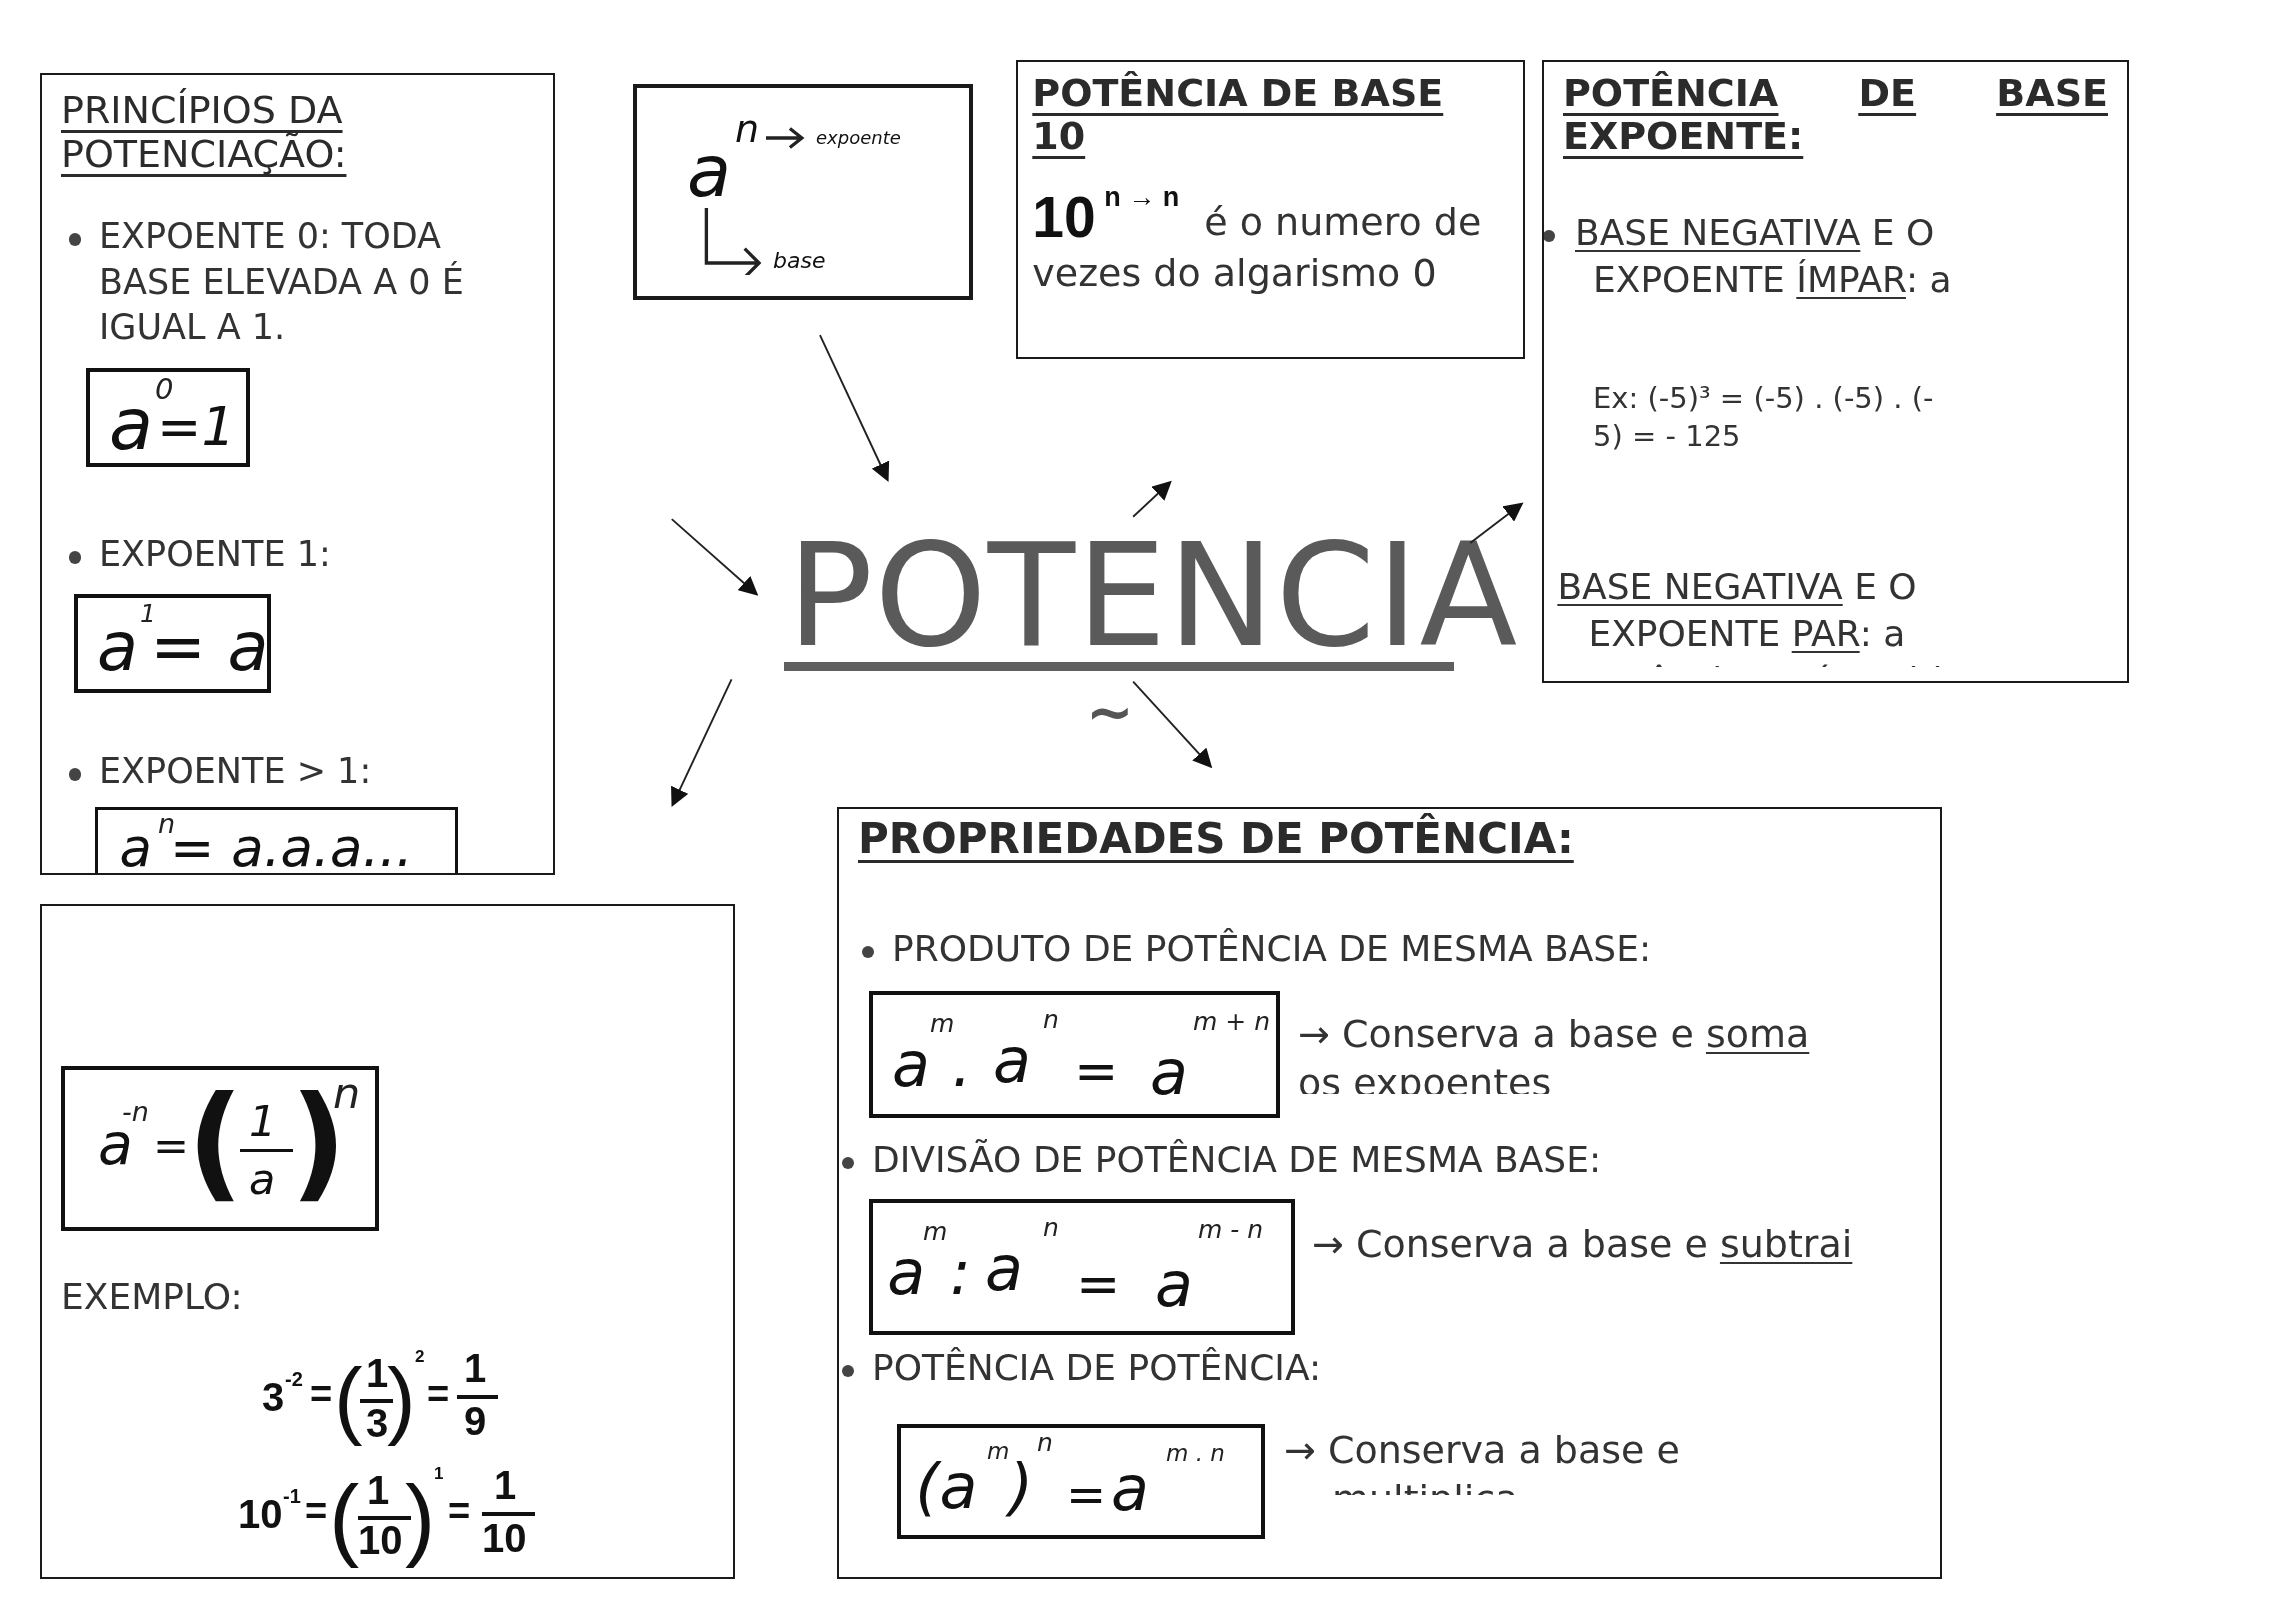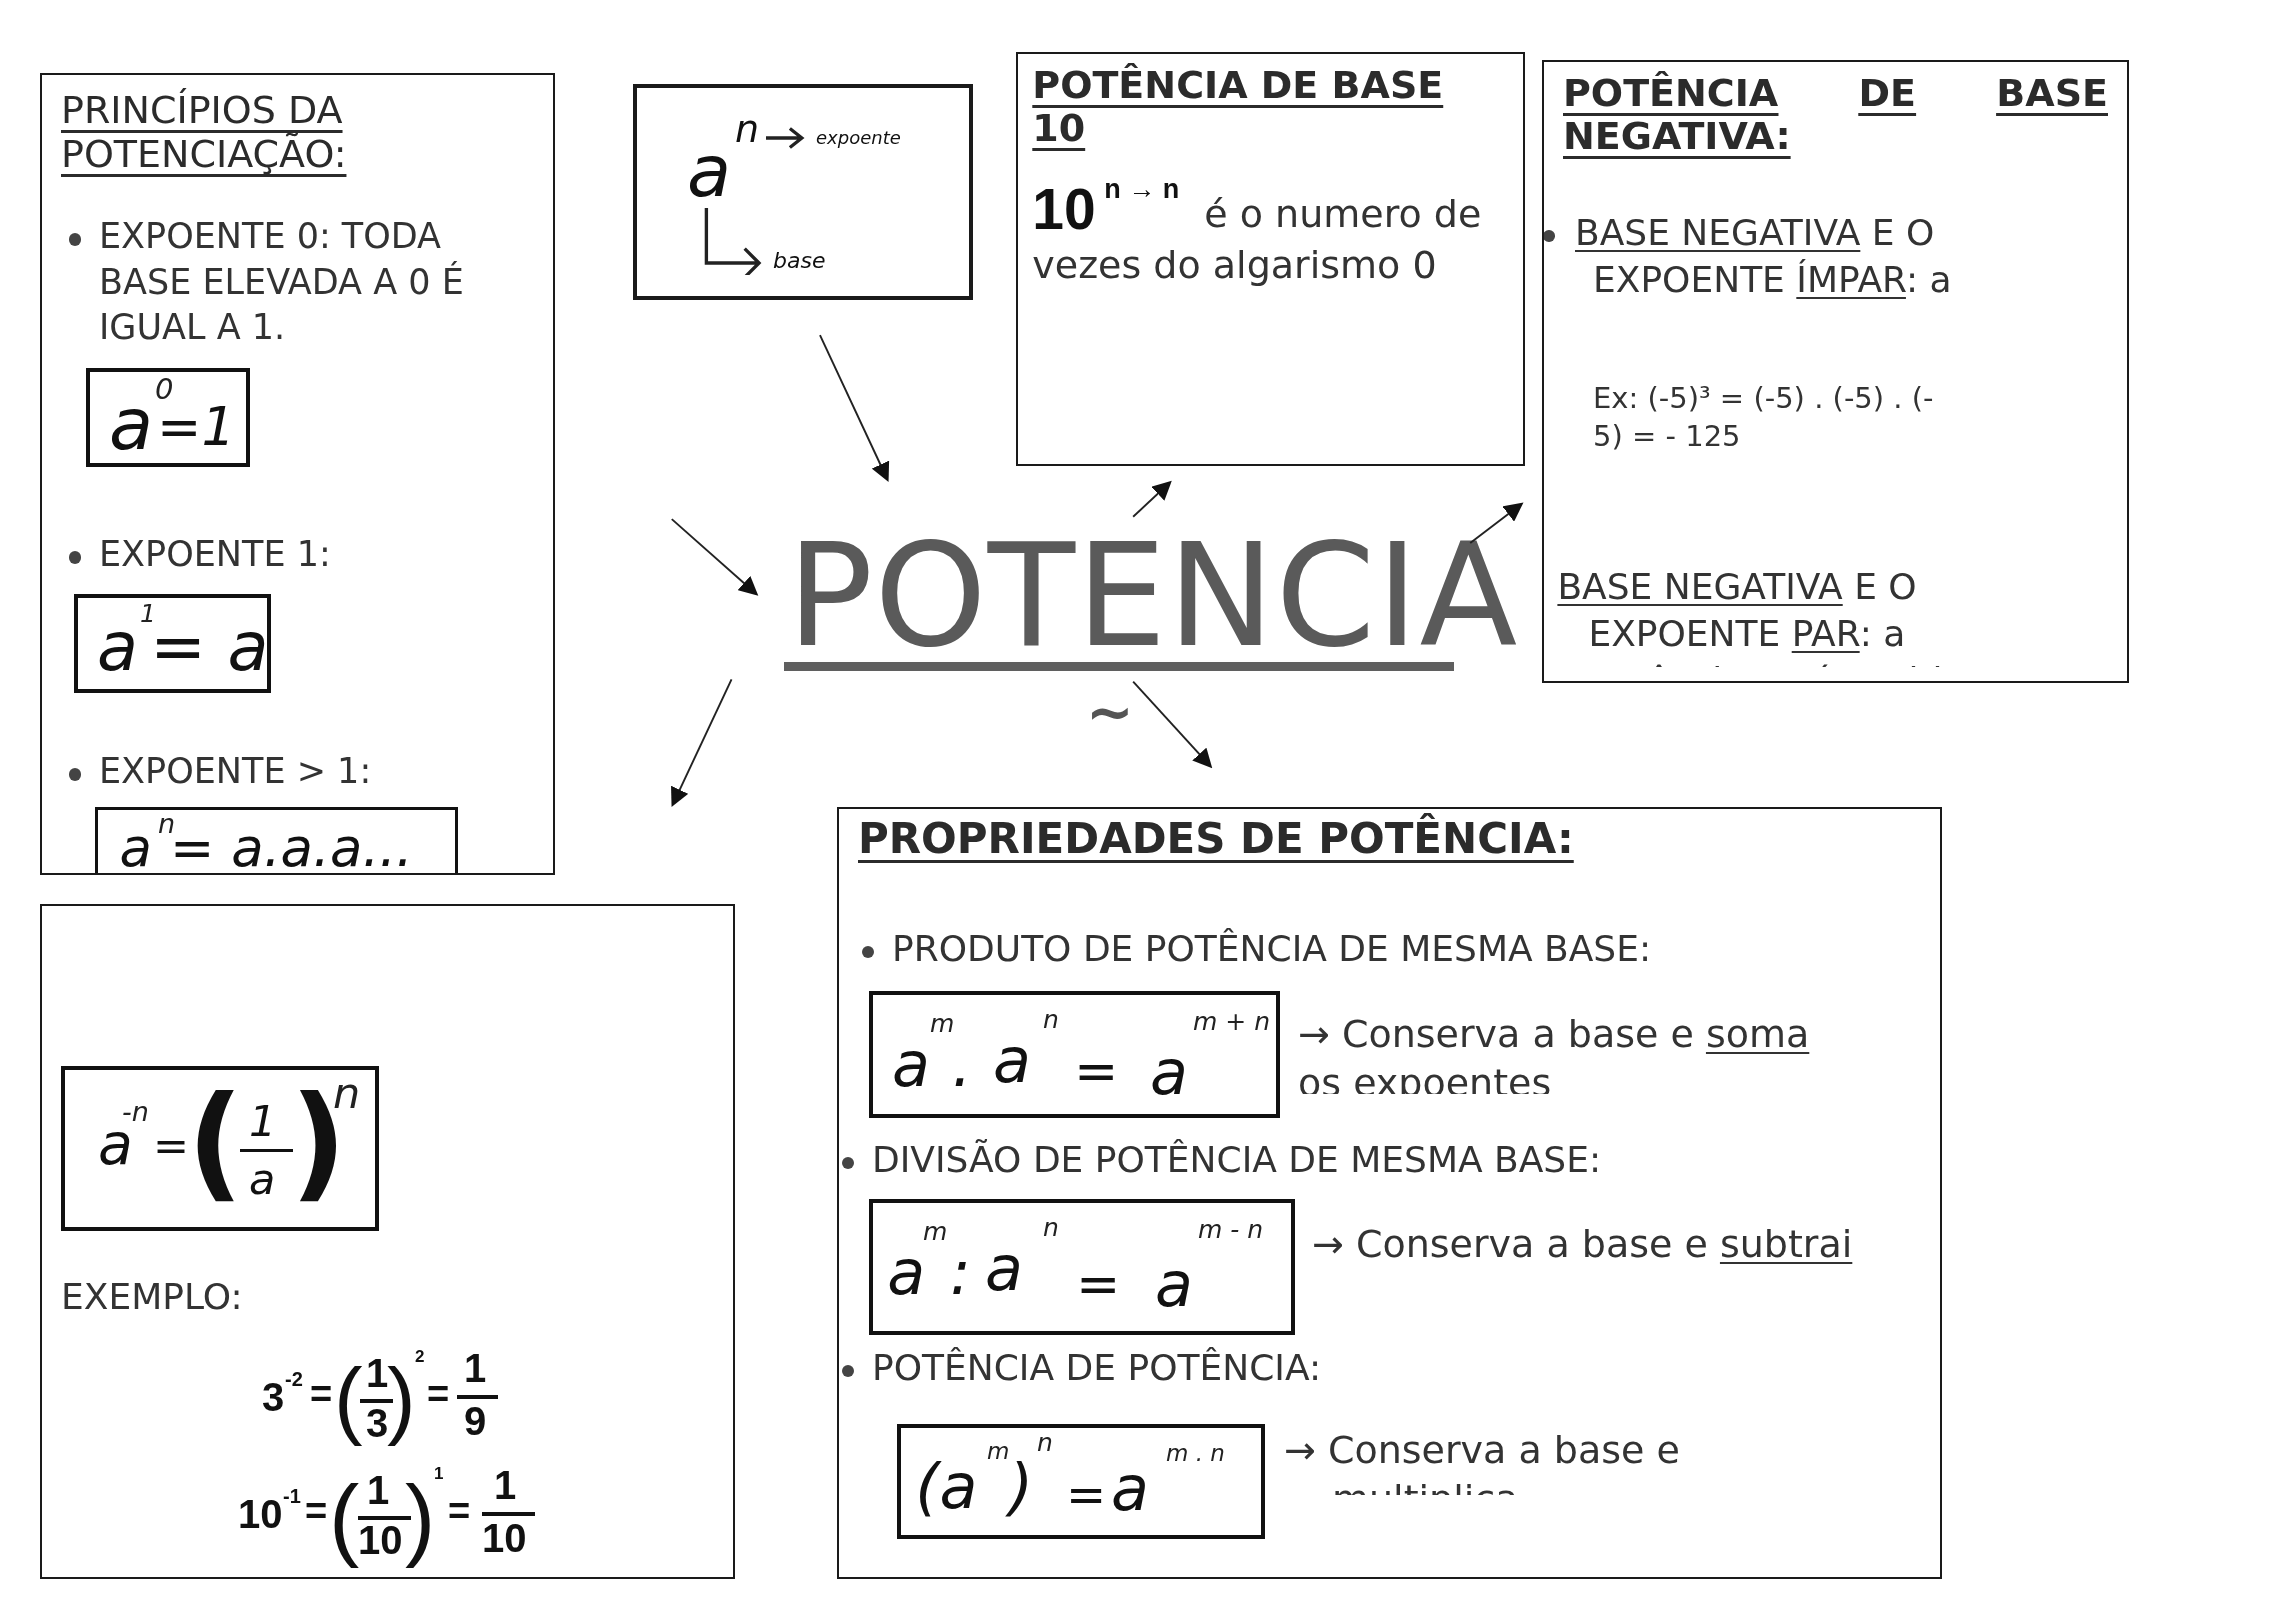--- a/index.html
+++ b/index.html
@@ -88,41 +88,41 @@
   <svg style="position:absolute;left:129px;top:38px;" width="43" height="24" viewBox="0 0 90 50">
     <path d="M0,25 L70,25 M50,5 L75,25 L50,45" stroke="#222" stroke-width="7" fill="none"></path>
   </svg>
   <span class="hand" style="left:179px;top:39px;font-size:18px;">expoente</span>
   <svg style="position:absolute;left:67px;top:120px;" width="67" height="67" viewBox="0 0 140 140">
     <path d="M5,0 L5,115 L110,115 M85,85 L115,115 L85,145" stroke="#222" stroke-width="7" fill="none"></path>
   </svg>
   <span class="hand" style="left:136px;top:160px;font-size:22px;">base</span>
 </div>
 
-<div class="box" style="left:1016px;top:52px;width:509px;height:414px;">
+<div class="box" style="left:1016px;top:60px;width:509px;height:299px;">
   <div class="title" style="left:14.3px;top:9.6px;font-size:38px;width:469px;">
     <span>POTÊNCIA DE BASE</span><br>
     <span>10</span>
   </div>
   <div style="position:absolute;left:14.3px;top:122px;width:488px;">
     <span class="bold-serif" style="left:0;top:0;font-size:57px;">10</span>
     <span class="bold-serif" style="left:72px;top:-2.4px;font-size:27px;">n → n</span>
     <span class="txt" style="left:172px;top:14.3px;font-size:38px;white-space:nowrap;">é o numero de</span>
     <span class="txt" style="left:0;top:65px;font-size:38px;white-space:nowrap;">vezes do algarismo 0</span>
   </div>
 </div>
 
 <div class="box" style="left:1542px;top:60px;width:587px;height:623px;">
   <div class="title" style="left:19px;top:9.6px;font-size:38px;width:545px;">
     <div style="display:flex;justify-content:space-between;text-decoration:underline;text-decoration-thickness:3.3px;text-underline-offset:6.7px;">
       <span>POTÊNCIA</span>
       <span>DE</span>
       <span>BASE</span>
     </div>
-    <span>NEGATIVA:</span>
+    <span>EXPOENTE:</span>
   </div>
 
   <div class="txt" style="left:31px;top:148px;font-size:36px;white-space:nowrap;">
     <span style="position:absolute;left:-32px;top:20px;width:11.5px;height:11.5px;border-radius:50%;background:#444;"></span>
     <span class="u">BASE NEGATIVA</span><span> E O</span><br>
     <span style="padding-left:18px;">EXPOENTE </span><span class="u">ÍMPAR</span><span>: a</span><br>
   </div>
 
   <div class="txt" style="left:49px;top:318px;font-size:29px;white-space:nowrap;">
     <span>Ex: (-5)³ = (-5) . (-5) . (-</span><br>

